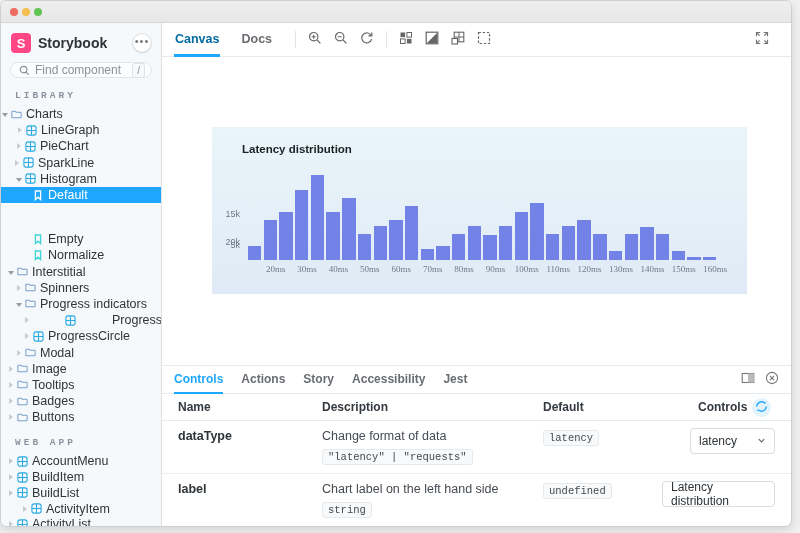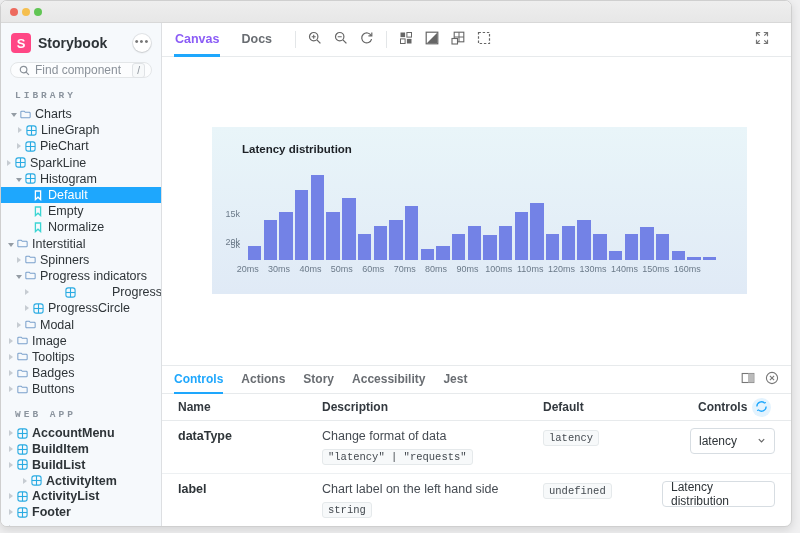--- a/index.html
+++ b/index.html
@@ -22,37 +22,37 @@
   .search input { border:0; outline:0; background:transparent; flex:1; font-size:12px; color:#444; min-width:0; margin-left:5px; font-family:"Liberation Sans",sans-serif; }
   .search input::placeholder { color:#8a9199; }
   .slash { border:1px solid #e0e3e6; background:#f7f9fa; color:#8a9199; border-radius:3px; font-size:10px; padding:0 4px; line-height:13px; }
   .sec-label { font-size:9.5px; letter-spacing:3px; color:#8b949e; margin:12px 0 5px 14px; font-weight:bold;font-family:Liberation Mono, monospace; }
   .titem { height:16.2px; display:flex; align-items:center; cursor:pointer; white-space:nowrap; }
   .titem.sel { background:#1ea7fd; color:#fff; }
   .caret { width:9px; flex:none; display:inline-block; position:relative; }
   .caret::after { content:""; position:absolute; left:1px; top:-3px; border-left:4px solid #c6ccd2; border-top:3px solid transparent; border-bottom:3px solid transparent; }
   .caret.open::after { left:0; top:-1px; border-top:4px solid #949ca4; border-left:3.5px solid transparent; border-right:3.5px solid transparent; border-bottom:none; }
   .ticon { width:15px; flex:none; display:flex; align-items:center; }
-  .web .titem { height:15.8px;font-weight:bold; }
+  .web .titem { height:15.8px; }
   
   .main { flex:1; display:flex; flex-direction:column; min-width:0; }
   .toolbar { height:34px; border-bottom:1px solid #e7eaec; display:flex; align-items:center; padding:0 12px; flex:none; }
   .tab { font-size:12.5px; font-weight:bold; color:#696d72; height:34px; line-height:33px; padding:0 1px; margin-right:20px; border-bottom:3px solid transparent; cursor:pointer; }
-  .tab.active { color:#8b5cf6; border-bottom-color:#1ea7fd; }
+  .tab.active { color:#0369a1; border-bottom-color:#1ea7fd; }
   .vsep { width:1px; height:17px; background:#e3e6e8; margin:0 10px 0 2px; }
   .ibtn { width:17px; height:17px; margin-right:9px; display:flex; align-items:center; justify-content:center; cursor:pointer; }
   .spacer { flex:1; }
   
   .canvas { height:308px; position:relative; background:#fff; flex:none; }
   .chart-panel { position:absolute; left:50px; top:70px; width:535px; height:167px; background:linear-gradient(180deg,#e9f5f9 0%,#e0eaf6 100%); }
   .chart-title { position:absolute; left:30px; top:16px; font-size:11.5px; font-weight:bold; color:#1d2126; }
   .ytick { position:absolute; width:26px; text-align:right; font-size:9px; color:#6b7a89; }
   .bars { position:absolute; left:36px; bottom:34px; display:flex; align-items:flex-end; }
   .bar { width:13.4px; margin-right:2.3px; background:#7382e6; }
-  .xlabels { position:absolute; left:20px; top:137px; display:flex; }
+  .xlabels { position:absolute; left:48px; top:137px; display:flex;font-family:Liberation Serif, serif; }
   .xlabels span { width:31.4px; text-align:center; font-size:9px; color:#6b7a89; flex:none; }
   
   .panel { flex:1; border-top:1px solid #e7eaec; display:flex; flex-direction:column; min-height:0; }
   .ptabs { height:28px; display:flex; align-items:center; padding:0 12px; border-bottom:1px solid #e7eaec; flex:none; }
   .ptab { font-size:12px; font-weight:bold; color:#696d72; height:28px; line-height:27px; margin-right:18px; border-bottom:2px solid transparent; cursor:pointer; }
   .ptab.active { color:#1ea7fd; border-bottom-color:#1ea7fd; }
   .ptab-icons { margin-left:auto; display:flex; align-items:center; gap:10px; }
   .table { flex:1; overflow:hidden; position:relative; }
   .thead { height:27px; display:grid; grid-template-columns:144px 221px 155px 1fr; align-items:center; padding-left:16px; border-bottom:1px solid #e7eaec; font-size:12px; font-weight:bold; color:#33393f; position:relative; }
   .sync-btn { position:absolute; right:20px; top:4px; width:19px; height:19px; border-radius:50%; background:#e3f3fe; display:flex; align-items:center; justify-content:center; cursor:pointer; }
@@ -84,21 +84,21 @@
         <svg width="11" height="11" viewBox="0 0 12 12">
             <circle cx="5" cy="5" r="3.6" fill="none" stroke="#8a9199" stroke-width="1.3"></circle>
             <line x1="7.8" y1="7.8" x2="10.8" y2="10.8" stroke="#8a9199" stroke-width="1.3"></line>
           </svg>
         <input placeholder="Find component" style="">
         <span class="slash">/</span>
       </div>
       <div id="tree">
           <div class="sec-label">LIBRARY</div>
           <div>
-            <div class="titem" style="padding-left: 10px; align-items: center;">
+            <div class="titem" style="padding-left: 1px; align-items: center;">
               <span class="caret open"></span>
               <span class="ticon">
                 <svg width="11" height="11" viewBox="0 0 13 11">
                   <path d="M1 2.6q0-1 1-1h3l1.2 1.3H11q1 0 1 1v4.5q0 1-1 1H2q-1 0-1-1z" fill="none" stroke="#7AA0CB" stroke-width="1.2"></path>
                 </svg>
               </span>
               <span>Charts</span>
             </div>
             <div class="titem" style="padding-left: 16px;">
               <span class="caret"></span>
@@ -115,21 +115,21 @@
               <span class="caret"></span>
               <span class="ticon">
                 <svg width="11" height="11" viewBox="0 0 12 12">
                   <rect x="1" y="1" width="10" height="10" rx="2.4" fill="none" stroke="#29ABE2" stroke-width="1.2"></rect>
                   <line x1="6" y1="1" x2="6" y2="11" stroke="#29ABE2" stroke-width="1.2"></line>
                   <line x1="1" y1="6" x2="11" y2="6" stroke="#29ABE2" stroke-width="1.2"></line>
                 </svg>
               </span>
               <span>PieChart</span>
             </div>
-            <div class="titem" style="padding-left: 5px;">
+            <div class="titem" style="padding-left: 13px;">
               <span class="caret"></span>
               <span class="ticon">
                 <svg width="11" height="11" viewBox="0 0 12 12">
                   <rect x="1" y="1" width="10" height="10" rx="2.4" fill="none" stroke="#29ABE2" stroke-width="1.2"></rect>
                   <line x1="6" y1="1" x2="6" y2="11" stroke="#29ABE2" stroke-width="1.2"></line>
                   <line x1="1" y1="6" x2="11" y2="6" stroke="#29ABE2" stroke-width="1.2"></line>
                 </svg>
               </span>
               <span>SparkLine</span>
             </div>
@@ -146,21 +146,21 @@
             </div>
             <div class="titem sel" style="padding-left: 23px;">
               <span style="width: 9px; flex: 0 0 auto;"></span>
               <span class="ticon">
                 <svg width="10" height="11" viewBox="0 0 10 11">
                   <path d="M2.4 1h5.2v8.6L5 7.2 2.4 9.6z" fill="none" stroke="#fff" stroke-width="1.3"></path>
                 </svg>
               </span>
               <span>Default</span>
             </div>
-            <div class="titem" style="padding-left: 23px;">
+            <div class="titem" style="padding-left: 23px; margin-top: 28px;">
               <span style="width: 9px; flex: 0 0 auto;"></span>
               <span class="ticon">
                 <svg width="10" height="11" viewBox="0 0 10 11">
                   <path d="M2.4 1h5.2v8.6L5 7.2 2.4 9.6z" fill="none" stroke="#3BD5D3" stroke-width="1.3"></path>
                 </svg>
               </span>
               <span>Empty</span>
             </div>
             <div class="titem" style="padding-left: 23px;">
               <span style="width: 9px; flex: 0 0 auto;"></span>

